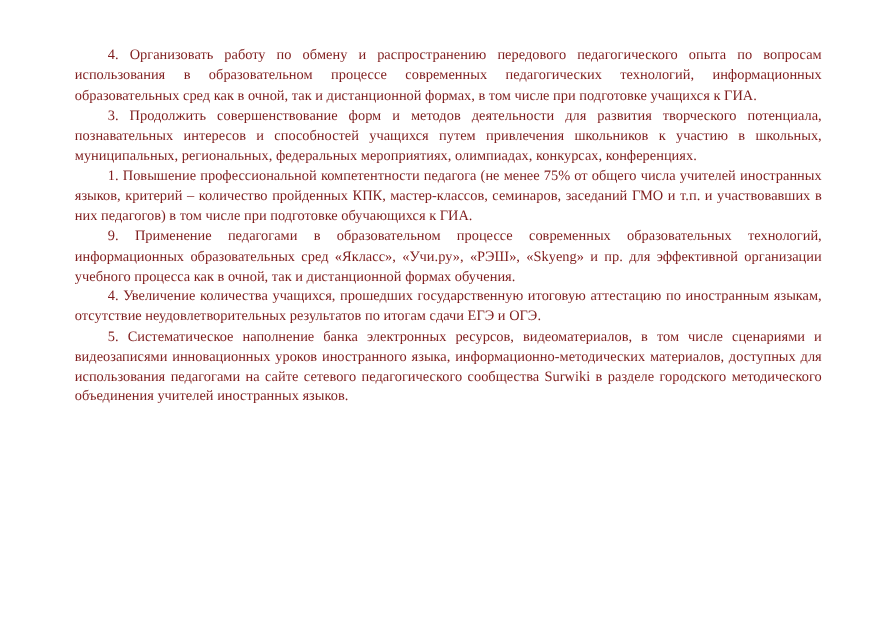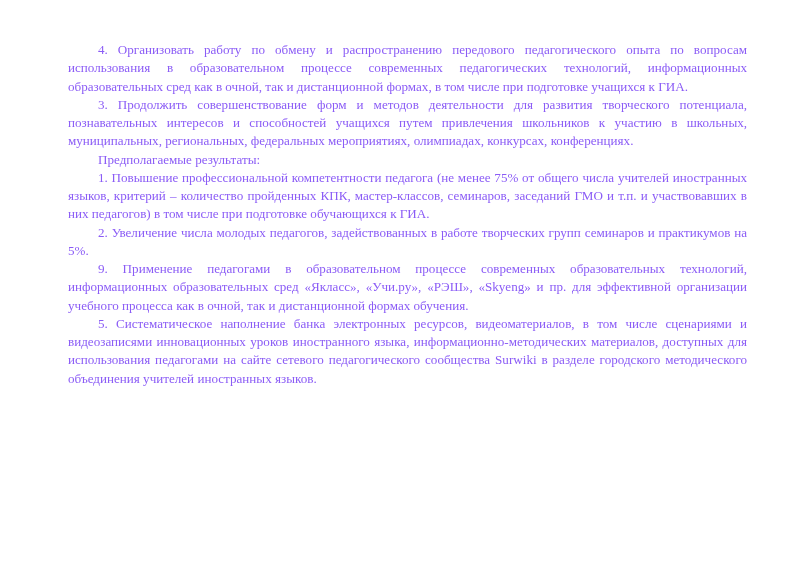--- a/index.html
+++ b/index.html
@@ -14,36 +14,35 @@
       overflow: hidden;
     }
     .page {
       position: absolute;
       left: 68px;
       top: 41px;
       width: 679px;
       font-family: "Liberation Serif", "DejaVu Serif", serif;
       font-size: 13.1px;
       line-height: 18.25px;
-      color: #8b5cf6;
+      color: #7f1d1d;
     }
     .para {
       margin: 0;
       text-indent: 30px;
       text-align: justify;
       text-align-last: left;
     }
     .para.heading {
       text-align: left;
     }
   </style>
 </head>
 <body>
 
 <div class="page">
   <p class="para">4. Организовать работу по обмену и распространению передового педагогического опыта по вопросам использования в образовательном процессе современных педагогических технологий, информационных образовательных сред как в очной, так и дистанционной формах, в том числе при подготовке учащихся к ГИА.</p>
   <p class="para">3. Продолжить совершенствование форм и методов деятельности для развития творческого потенциала, познавательных интересов и способностей учащихся путем привлечения школьников к участию в школьных, муниципальных, региональных, федеральных мероприятиях, олимпиадах, конкурсах, конференциях.</p>
-  <p class="para heading">Предполагаемые результаты:</p>
   <p class="para">1. Повышение профессиональной компетентности педагога (не менее 75% от общего числа учителей иностранных языков, критерий – количество пройденных КПК, мастер-классов, семинаров, заседаний ГМО и т.п. и участвовавших в них педагогов) в том числе при подготовке обучающихся к ГИА.</p>
-  <p class="para">2.  Увеличение числа молодых педагогов, задействованных в работе творческих групп семинаров и практикумов на 5%.</p>
   <p class="para">9. Применение педагогами в образовательном процессе современных образовательных технологий, информационных образовательных сред «Якласс», «Учи.ру», «РЭШ», «Skyeng» и пр. для эффективной организации учебного процесса как в очной, так и дистанционной формах обучения.</p>
+  <p class="para">4. Увеличение количества учащихся, прошедших государственную итоговую аттестацию по иностранным языкам, отсутствие неудовлетворительных результатов по итогам сдачи ЕГЭ и ОГЭ.</p>
   <p class="para">5. Систематическое наполнение банка электронных ресурсов, видеоматериалов, в том числе сценариями и видеозаписями инновационных уроков иностранного языка, информационно-методических материалов, доступных для использования педагогами на сайте сетевого педагогического сообщества Surwiki в разделе городского методического объединения учителей иностранных языков.</p>
 </div>
 
 </body></html>

